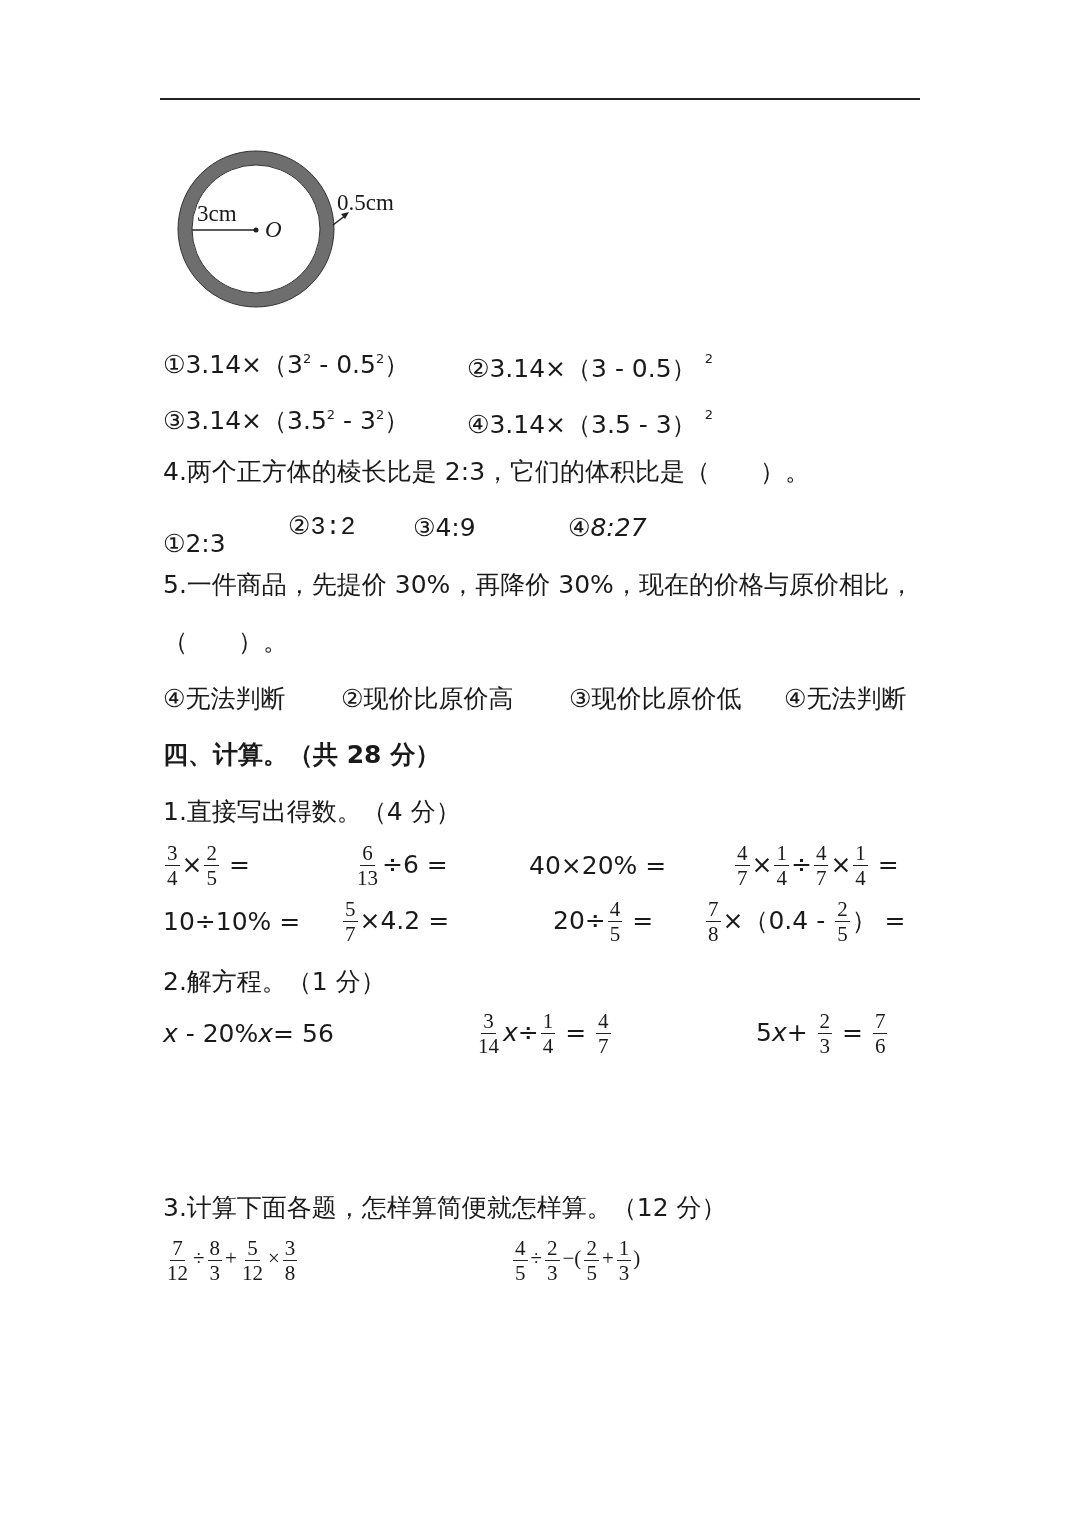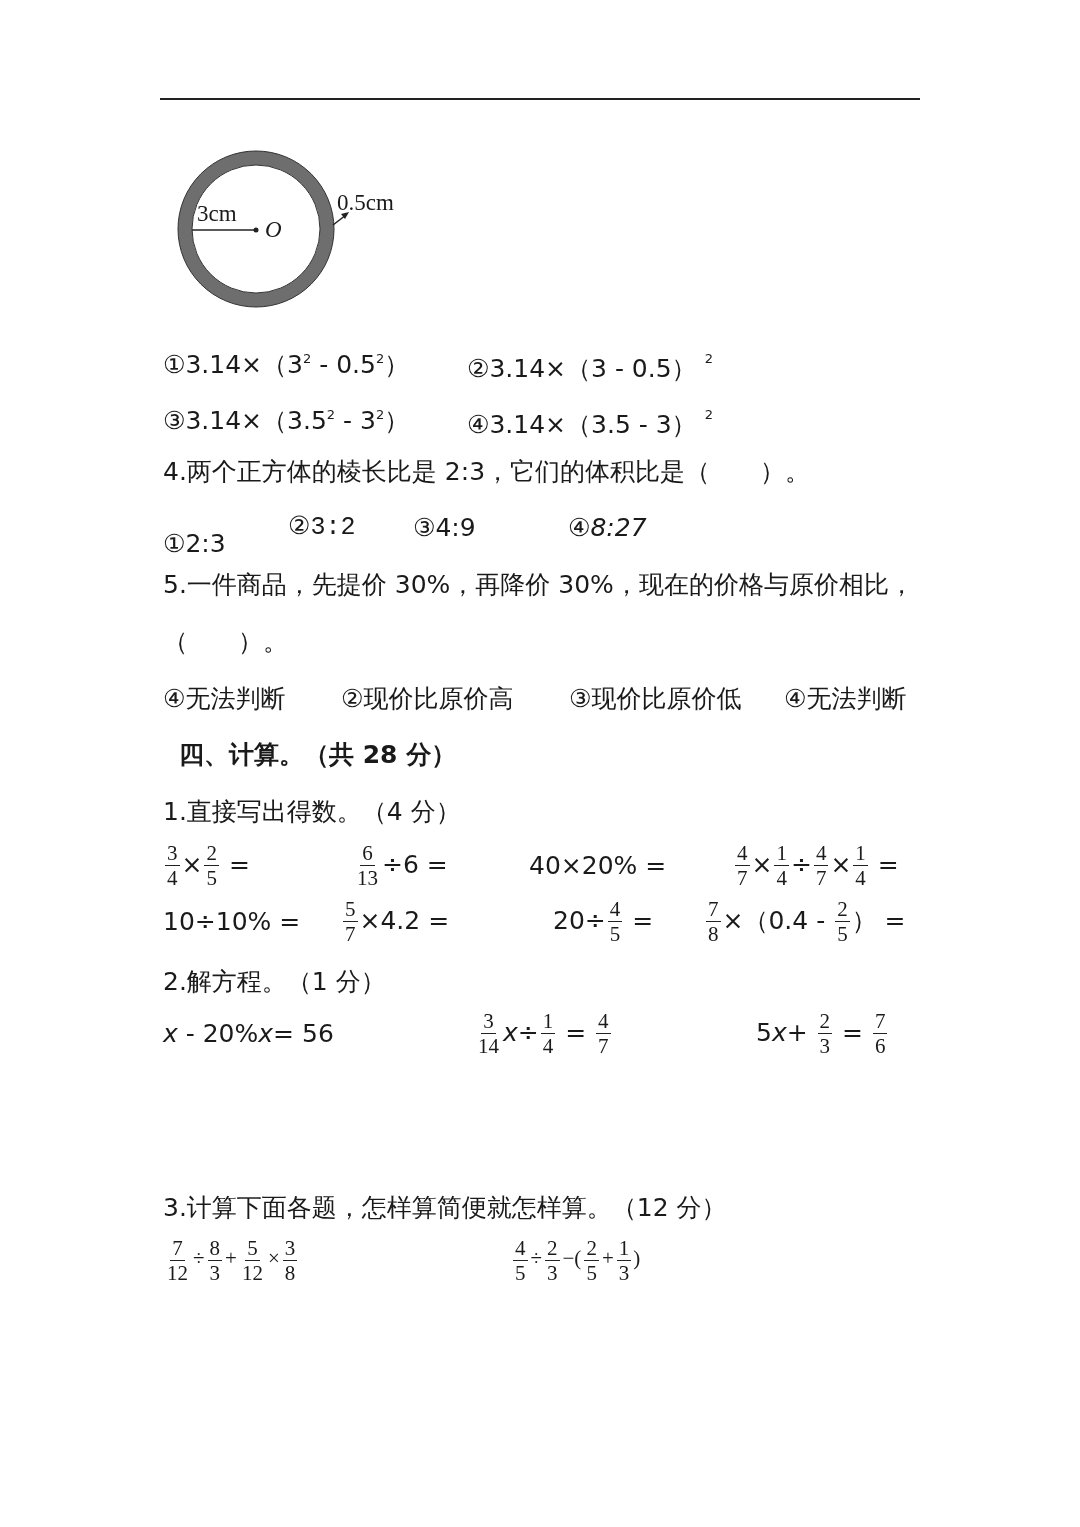--- a/index.html
+++ b/index.html
@@ -1,21 +1,21 @@
 <!DOCTYPE html>
 <html><head>
 <meta charset="utf-8">
 <style>
   html, body { margin: 0; padding: 0; background: #ffffff; }
   body { width: 1080px; height: 1527px; position: relative; overflow: hidden;
          font-family: "DejaVu Sans", "Liberation Sans", sans-serif; color: #1a1a1a; }
   .abs { position: absolute; }
   .rule { left: 160px; top: 98px; width: 760px; height: 2px; background: #222; }
   .line { font-size: 25px; line-height: 32px; white-space: nowrap; }
-  .bold { font-weight: bold; margin-left: 16px; }
+  .bold { font-weight: bold; }
   .sup { font-size: 13px; vertical-align: 10px; }
   .supfar { font-size: 13px; vertical-align: 14px; margin-left: 8px; }
   .frac { display: inline-flex; flex-direction: column; align-items: center; vertical-align: middle;
           font-family: "Liberation Serif", "DejaVu Serif", serif; font-size: 21px; line-height: 22px; margin: 0 2px; }
   .frac .num { padding: 0 2px 1px; border-bottom: 1.5px solid #222; }
   .frac .den { padding: 1px 2px 0; }
   .serif { font-family: "Liberation Serif", "DejaVu Serif", serif; }
   .it { font-style: italic; }
   .op { margin: 0 1px; }
   .fig-label { font-family: "Liberation Serif", "DejaVu Serif", serif; font-size: 23px; }

